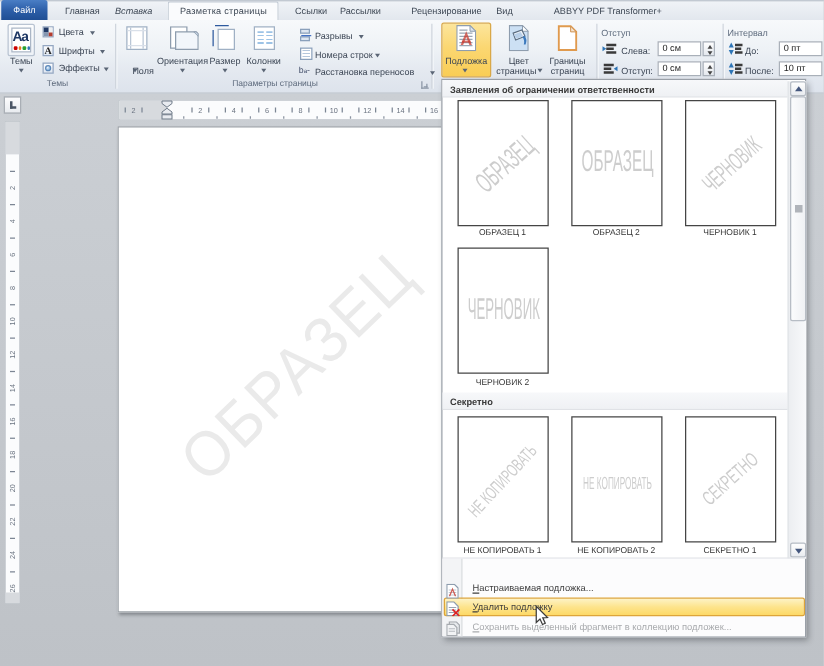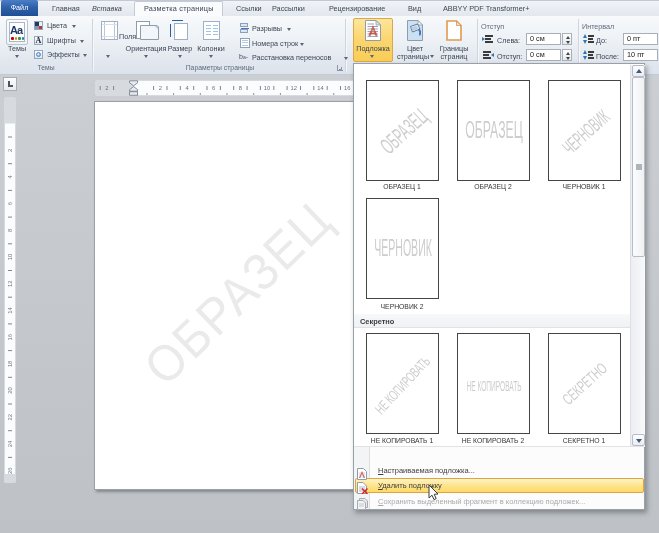--- a/index.html
+++ b/index.html
@@ -47,21 +47,21 @@
 
 <div class="abs" id="tabrow"></div>
 <div class="abs" id="activetab"></div>
 <div class="abs" id="filetab">Файл</div>
 <div class="abs tab" style="left:52px;">Главная</div>
 <div class="abs tab" style="left:92px;font-style:italic;">Вставка</div>
 <div class="abs tab" style="left:144px;letter-spacing:0.2px;text-align:right;">Разметка страницы</div>
 <div class="abs tab" style="left:236px;">Ссылки</div>
 <div class="abs tab" style="left:272px;">Рассылки</div>
 <div class="abs tab" style="left:329px;">Рецензирование</div>
-<div class="abs tab" style="left:408px;">Вид</div>
+<div class="abs tab" style="left:397px;">Вид</div>
 <div class="abs tab" style="left:443px;">ABBYY PDF Transformer+</div>
 
 <div class="abs" id="ribbon"></div>
 <div class="abs vsep" style="left:92px;"></div>
 <div class="abs vsep" style="left:345px;"></div>
 <div class="abs vsep" style="left:477px;"></div>
 <div class="abs vsep" style="left:578px;"></div>
 
 <div class="abs" style="left:6px;top:19px;width:22px;height:26px;border:1px solid #b9c4d2;border-radius:2px;background:linear-gradient(#fcfdfe,#eef2f7);">
   <div class="abs" style="left:2px;top:2px;width:16px;height:20px;background:#fff;border:1px solid #aab6c6;">
@@ -91,21 +91,21 @@
 <div class="abs rlabel" style="left:47px;top:50px;">Эффекты</div>
 <div class="abs darr" style="left:83px;top:54px;"></div>
 <div class="abs glabel" style="left:24px;top:64px;width:44px;">Темы</div>
 
 <div class="abs" style="left:101px;top:21px;width:17px;height:19px;background:#fff;border:1px solid #9fb0c4;">
   <div class="abs" style="left:2px;top:0;width:1px;height:17px;background:#b9c6d6;"></div>
   <div class="abs" style="left:12px;top:0;width:1px;height:17px;background:#b9c6d6;"></div>
   <div class="abs" style="left:0px;top:2px;width:15px;height:1px;background:#d9e0e9;"></div>
   <div class="abs" style="left:0px;top:14px;width:15px;height:1px;background:#d9e0e9;"></div>
 </div>
-<div class="abs rlabel" style="left:95px;top:32px;width:28px;text-align:left;margin-left:24px;">Поля</div>
+<div class="abs rlabel" style="left:95px;top:52px;width:28px;text-align:right;">Поля</div>
 <div class="abs darr" style="left:106px;top:55px;"></div>
 <svg class="abs" style="left:135px;top:21px;" width="24" height="20">
   <rect x="1.5" y="0.5" width="13" height="17" fill="#fff" stroke="#8e9dae"></rect>
   <path d="M5.5 4.5 H22 L23.5 6 V18.5 H5.5 Z" fill="#f2f6fb" stroke="#8e9dae"></path>
   <path d="M20 4.5 L23.5 8 L23.5 6 L22 4.5 Z" fill="#c9d6e6" stroke="#8e9dae" stroke-width="0.7"></path>
 </svg>
 <div class="abs rlabel" style="left:125px;top:44px;width:42px;text-align:center;">Ориентация</div>
 <div class="abs darr" style="left:144px;top:55px;"></div>
 <div class="abs" style="left:174px;top:23px;width:14px;height:17px;background:#fff;border:1px solid #9fb0c4;"></div>
 <div class="abs" style="left:172px;top:20px;width:11px;height:1px;background:#2e5a9e;"></div>
@@ -308,20 +308,21 @@
         <line x1="4" y1="333.7" x2="8" y2="333.7"></line>
       <line x1="4" y1="360.4" x2="8" y2="360.4"></line>
     </g>
   </svg>
   <div class="abs" id="lbox">
       <div class="abs" style="left:4px;top:3px;width:5px;height:6px;border-left:2px solid #4a5565;border-bottom:2px solid #4a5565;"></div>
     </div>
 </div>
 
 <div class="abs" id="panel">
+  <div class="abs phead" style="top:0;">Заявления об ограничении ответственности</div>
   <div class="abs thumb" style="left:12px;top:16px;">
       <div class="wm" style="left:-63px;top:39px;font-size:23px;line-height:23px;transform:rotate(-42deg) scaleX(0.5);">ОБРАЗЕЦ</div>
     </div>
   <div class="abs thumb" style="left:103px;top:16px;">
       <div class="wm" style="left:-64px;top:37px;font-size:24px;line-height:24px;transform:scaleX(0.51);">ОБРАЗЕЦ</div>
     </div>
   <div class="abs thumb" style="left:194px;top:16px;">
       <div class="wm" style="left:-63px;top:41px;font-size:20px;line-height:20px;transform:rotate(-42deg) scaleX(0.5);">ЧЕРНОВИК</div>
     </div>
   <div class="abs tlabel" style="left:3px;top:119px;">ОБРАЗЕЦ 1</div>

